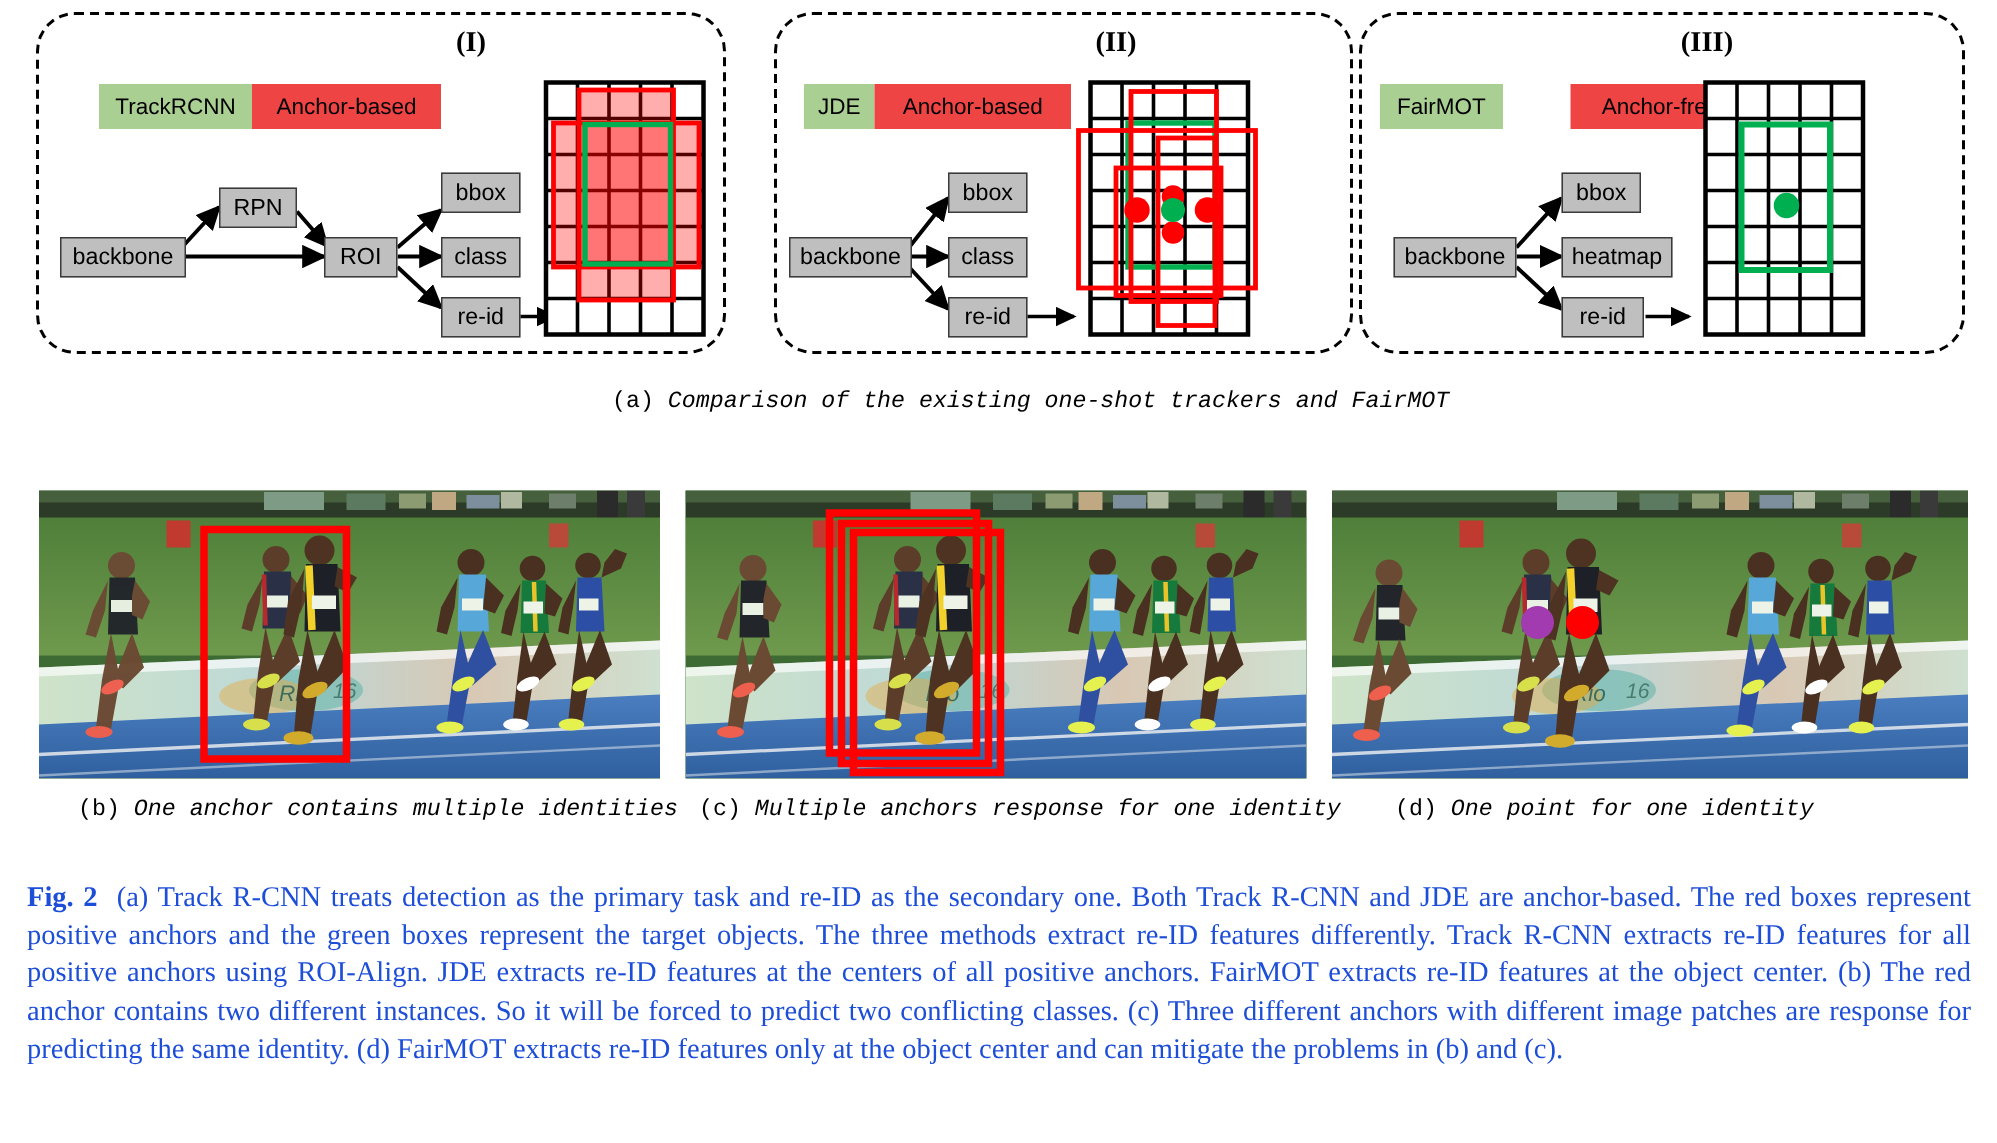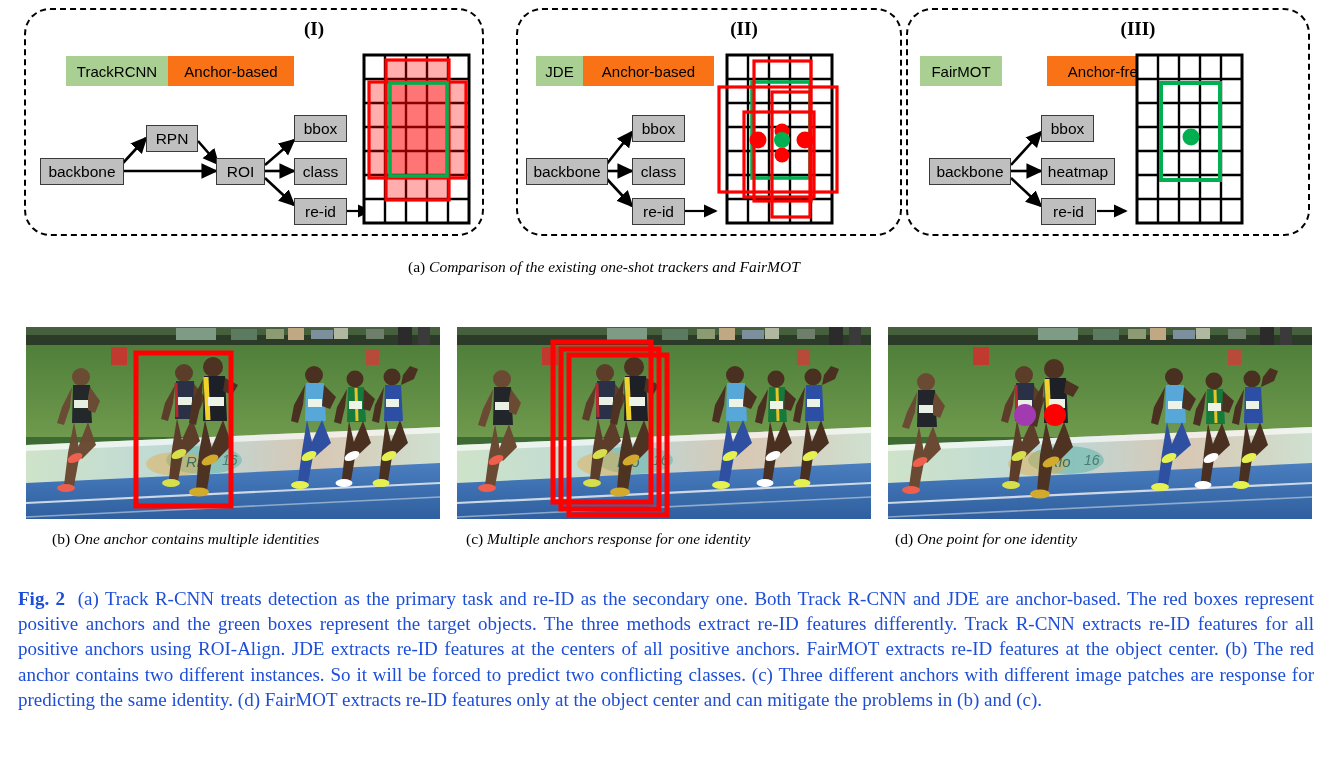--- a/index.html
+++ b/index.html
@@ -38,21 +38,21 @@
   
   .badge{position:absolute;display:flex;height:30px;}
   .badge .seg{
     display:flex;align-items:center;justify-content:center;
     font-family:"Liberation Sans", sans-serif;
     font-size:15px;color:#000;
     padding:0 10px;box-sizing:border-box;
     white-space:nowrap;
   }
   .seg.green{background:#A9CF92;}
-  .seg.amber{background:#f97316;}
+  .seg.amber{background:#ef4444;}
 
   
   .node{
     position:absolute;
     background:#BFBFBF;
     border:1.6px solid #3a3a3a;
     font-family:"Liberation Sans", sans-serif;
     font-size:15.5px;color:#000;
     display:flex;align-items:center;justify-content:center;
     box-sizing:border-box;
@@ -61,21 +61,21 @@
   }
   .flowsvg{position:absolute;left:0;top:0;overflow:visible;}
 
   
   .gridwrap{position:absolute;}
   .gridsvg{position:absolute;left:0;top:0;}
 
   
   .subcap{
     position:absolute;
-    font-family:Liberation Serif, serif;
+    font-family:Liberation Mono, monospace;
     font-style:italic;
     font-size:15.5px;
     white-space:nowrap;
   }
   .subcap .tag{font-style:normal;}
 
   
   .photo{
     position:absolute;top:327px;height:192px;
     overflow:hidden;background:#3d6b33;
@@ -603,21 +603,21 @@
   </div>
 
   <div class="subcap" style="left:466px;top:530px;">
     <span class="tag">(c)</span>
     <span>Multiple anchors response for one identity</span>
   </div>
   <div class="subcap" style="left:52px;top:530px;">
     <span class="tag">(b)</span>
     <span>One anchor contains multiple identities</span>
   </div>
-  <div class="subcap" style="left:895px;top:530px;text-align:right;">
+  <div class="subcap" style="left:930px;top:530px;text-align:right;">
     <span class="tag">(d)</span>
     <span>One point for one identity</span>
   </div>
 
   <div class="caption">
     <b>Fig. 2</b><span>&nbsp;&nbsp;</span><span>(a) Track R-CNN treats detection as the primary task and re-ID as the secondary one. Both Track R-CNN and JDE are anchor-based. The red boxes represent positive anchors and the green boxes represent the target objects. The three methods extract re-ID features differently. Track R-CNN extracts re-ID features for all positive anchors using ROI-Align. JDE extracts re-ID features at the centers of all positive anchors. FairMOT extracts re-ID features at the object center. (b) The red anchor contains two different instances. So it will be forced to predict two conflicting classes. (c) Three different anchors with different image patches are response for predicting the same identity. (d) FairMOT extracts re-ID features only at the object center and can mitigate the problems in (b) and (c).</span>
   </div>
 
 </div>
 

